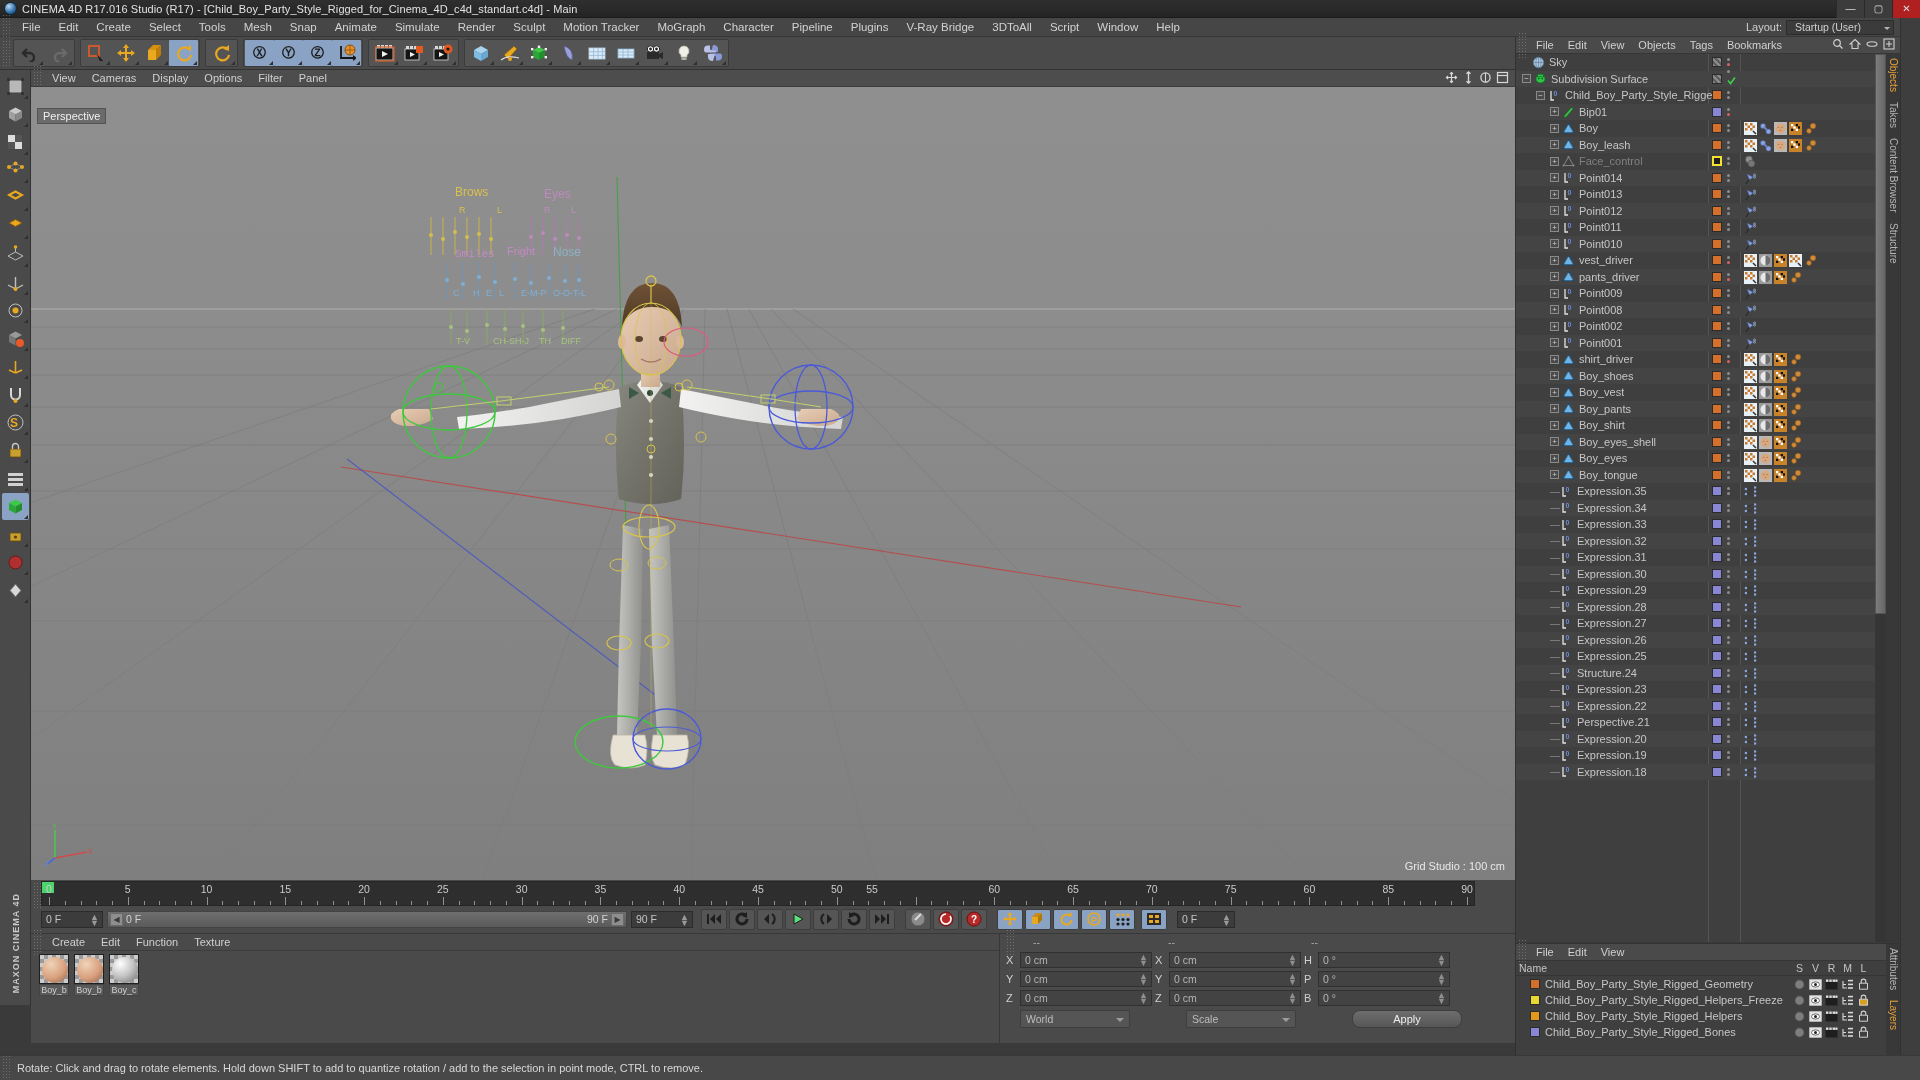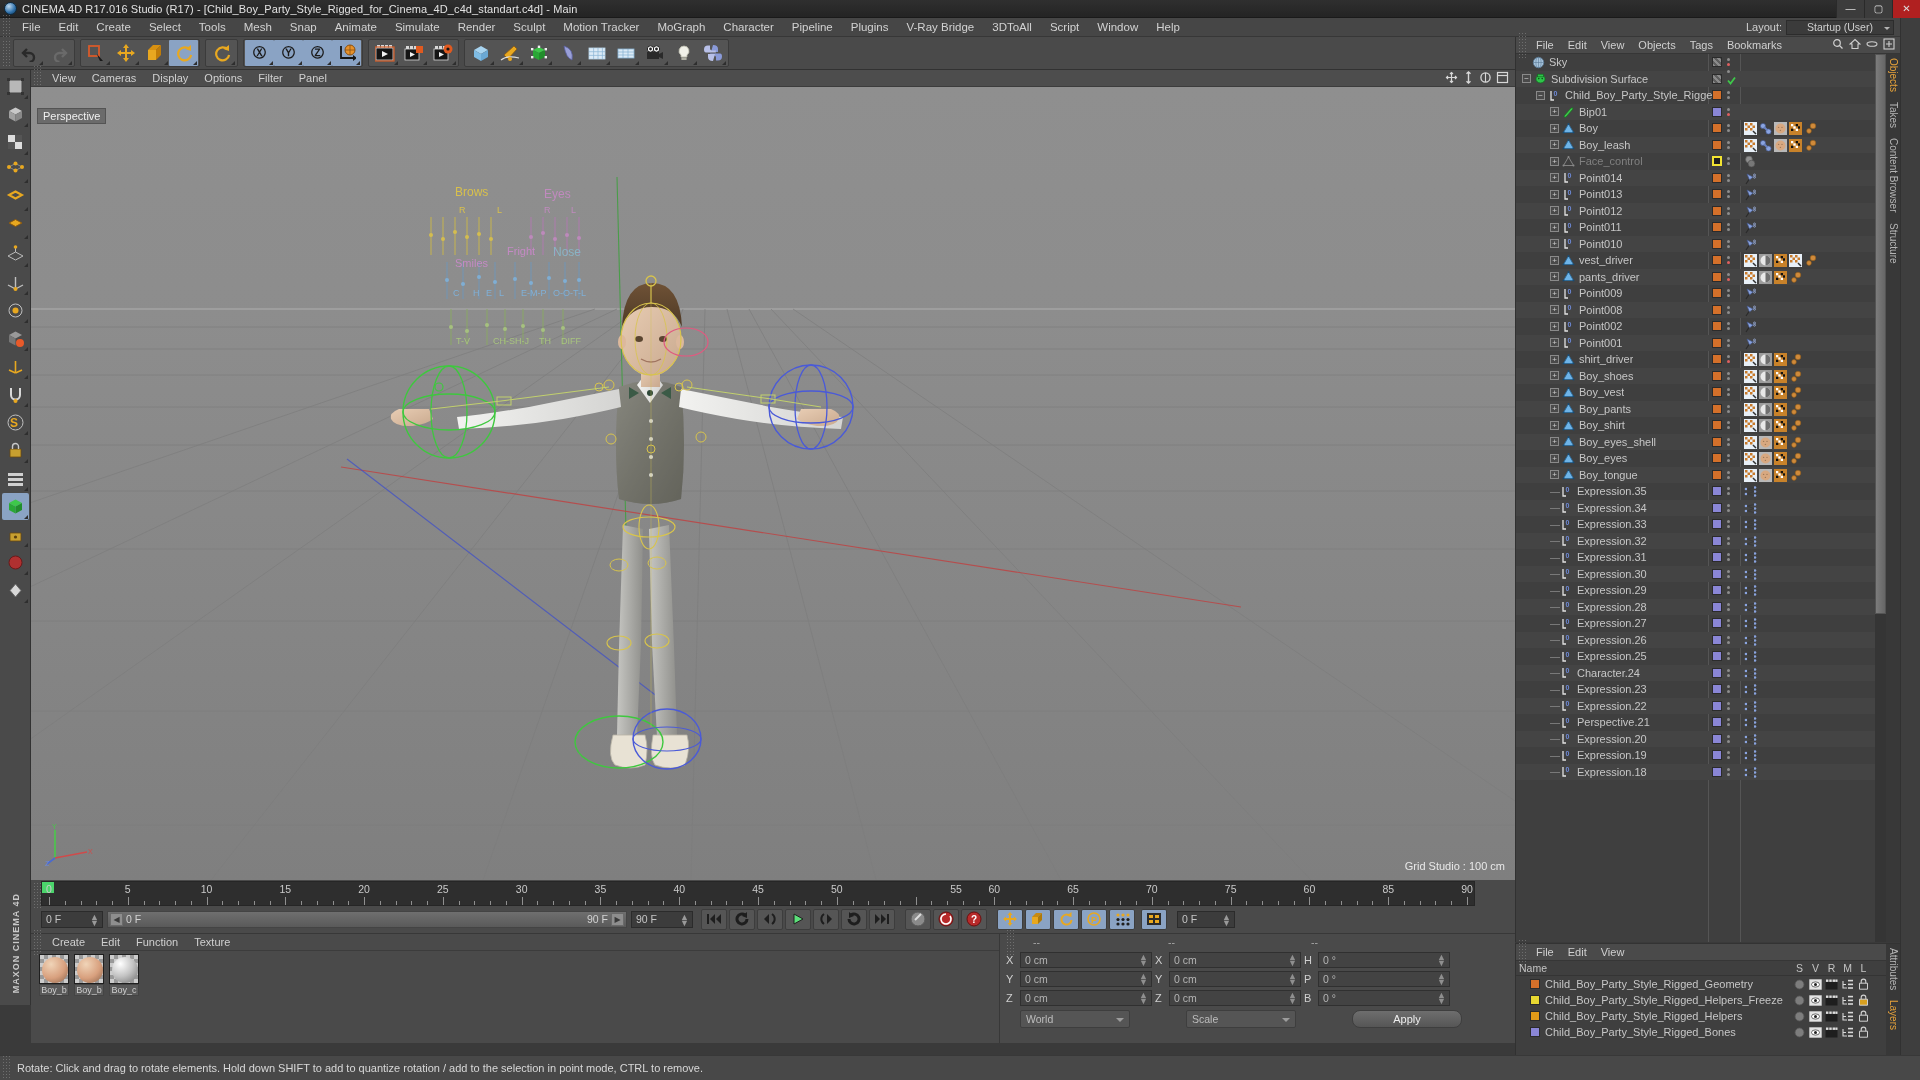--- a/index.html
+++ b/index.html
@@ -21,21 +21,21 @@
     border-left:1px solid #2a2a2a;}
   #titlebar .tb-btns div.close{background:#b02020;}
 
   
   #menubar{position:absolute;left:0;top:18px;width:1920px;height:19px;background:#464646;
     display:flex;align-items:center;border-bottom:1px solid #373737;}
   #menubar .m{padding:0 9px;line-height:19px;font-size:11.5px;color:#d2d2d2;white-space:nowrap;}
   #menubar .layout-wrap{margin-left:auto;display:flex;align-items:center;padding-right:26px;gap:4px;}
   #menubar .layout-lbl{font-size:11px;color:#cfcfcf;}
   #menubar .layout-sel{width:108px;height:15px;background:#3b3b3b;border:1px solid #2c2c2c;
-    font-size:10.5px;color:#cfcfcf;display:flex;align-items:center;padding:0 20px;position:relative;}
+    font-size:10.5px;color:#cfcfcf;display:flex;align-items:center;padding:0 8px;position:relative;}
   #menubar .layout-sel .car{position:absolute;right:3px;border:3px solid transparent;
     border-top-color:#b5b5b5;top:6px;}
 
   
   #toolbar{position:absolute;left:0;top:37px;width:1920px;height:33px;background:#4a4a4a;
     display:flex;align-items:center;border-bottom:1px solid #323232;}
   .grip{width:9px;height:26px;flex:none;margin:0 2px;
     background-image:radial-gradient(#8d8d8d 28%,transparent 29%);
     background-size:3px 3px;opacity:.55;}
   .tgroup{display:flex;align-items:center;background:#545454;border:1px solid #3b3b3b;
@@ -905,21 +905,21 @@
       <text x="43" y="32" fill="#d04a4a" font-size="7" font-family="Liberation Sans, sans-serif">X</text>
       <text x="0" y="44" fill="#6a88e0" font-size="7" font-family="Liberation Sans, sans-serif">Z</text>
     </svg>
     <div id="hudlabels" style="position:absolute;left:0;top:0;width:1484px;height:793px;pointer-events:none;">
         <div style="position: absolute; left: 424px; top: 98px; color: rgb(216, 192, 76); font-size: 12px; white-space: nowrap;">Brows</div>
         <div style="position: absolute; left: 513px; top: 100px; color: rgb(192, 138, 190); font-size: 12px; white-space: nowrap;">Eyes</div>
         <div style="position: absolute; left: 428px; top: 118px; color: rgb(216, 192, 76); font-size: 9px; white-space: nowrap;">R</div>
         <div style="position: absolute; left: 466px; top: 118px; color: rgb(216, 192, 76); font-size: 9px; white-space: nowrap;">L</div>
         <div style="position: absolute; left: 513px; top: 118px; color: rgb(192, 138, 190); font-size: 9px; white-space: nowrap;">R</div>
         <div style="position: absolute; left: 540px; top: 118px; color: rgb(192, 138, 190); font-size: 9px; white-space: nowrap;">L</div>
-        <div style="position: absolute; left: 424px; top: 170px; color: rgb(196, 138, 196); font-size: 11px; white-space: nowrap;">Smiles</div>
+        <div style="position: absolute; left: 424px; top: 161px; color: rgb(196, 138, 196); font-size: 11px; white-space: nowrap; font-family: Liberation Mono, monospace;">Smiles</div>
         <div style="position: absolute; left: 476px; top: 158px; color: rgb(196, 138, 196); font-size: 11px; white-space: nowrap;">Fright</div>
         <div style="position: absolute; left: 522px; top: 158px; color: rgb(138, 180, 196); font-size: 12px; white-space: nowrap;">Nose</div>
         <div style="position: absolute; left: 422px; top: 201px; color: rgb(127, 176, 216); font-size: 9px; white-space: nowrap;">C</div>
         <div style="position: absolute; left: 442px; top: 201px; color: rgb(127, 176, 216); font-size: 9px; white-space: nowrap;">H</div>
         <div style="position: absolute; left: 455px; top: 201px; color: rgb(127, 176, 216); font-size: 9px; white-space: nowrap;">E</div>
         <div style="position: absolute; left: 468px; top: 201px; color: rgb(127, 176, 216); font-size: 9px; white-space: nowrap;">L</div>
         <div style="position: absolute; left: 490px; top: 201px; color: rgb(127, 176, 216); font-size: 9px; white-space: nowrap;">E-M-P</div>
         <div style="position: absolute; left: 522px; top: 201px; color: rgb(127, 176, 216); font-size: 9px; white-space: nowrap;">O-O-T-L</div>
         <div style="position: absolute; left: 425px; top: 249px; color: rgb(168, 196, 127); font-size: 9px; white-space: nowrap;">T-V</div>
         <div style="position: absolute; left: 462px; top: 249px; color: rgb(168, 196, 127); font-size: 9px; white-space: nowrap;">CH-SH-J</div>
@@ -937,21 +937,21 @@
       <div class="num" style="left: 85.7778px;">5</div>
       <div class="num" style="left: 164.556px;">10</div>
       <div class="num" style="left: 243.333px;">15</div>
       <div class="num" style="left: 322.111px;">20</div>
       <div class="num" style="left: 400.889px;">25</div>
       <div class="num" style="left: 479.667px;">30</div>
       <div class="num" style="left: 558.444px;">35</div>
       <div class="num" style="left: 637.222px;">40</div>
       <div class="num" style="left: 716px;">45</div>
       <div class="num" style="left: 794.778px;">50</div>
-      <div class="num" style="left: 914px;">55</div>
+      <div class="num" style="left: 830px;">55</div>
       <div class="num" style="left: 952.333px;">60</div>
       <div class="num" style="left: 1031.11px;">65</div>
       <div class="num" style="left: 1109.89px;">70</div>
       <div class="num" style="left: 1188.67px;">75</div>
       <div class="num" style="left: 1267.44px;">60</div>
       <div class="num" style="left: 1346.22px;">85</div>
       <div class="num" style="left: 1425px;">90</div>
       <div class="tick" style="left: 7px; height: 8px;"></div>
       <div class="tick" style="left: 22.7556px; height: 4px;"></div>
       <div class="tick" style="left: 38.5111px; height: 4px;"></div>
@@ -2741,21 +2741,21 @@
       </div>
       <div class="orow alt">
         <div class="ind" style="width: 32px;"></div>
         <div class="leafdash">—</div>
         <div class="oicon">
           <svg width="13" height="13" viewBox="0 0 13 13">
             <path d="M3 2 v9 h3" stroke="#e2e2e2" stroke-width="1.3" fill="none"></path>
             <text x="5.6" y="7" font-size="7" fill="#6e8ad8" font-family="Liberation Sans, sans-serif" font-weight="bold">0</text>
           </svg>
         </div>
-        <div class="oname">Character.24</div>
+        <div class="oname">Structure.24</div>
         <div class="cols">
           <div class="swatch" style="background: rgb(138, 134, 214);"></div>
           <div class="dots">
             <div class="dot"></div>
             <div class="dot"></div>
           </div>
         </div>
         <div class="tags">
           <div class="tag" style="border: none;"><svg width="13" height="13" viewBox="0 0 13 13">
               <g fill="#8aa4e0">

